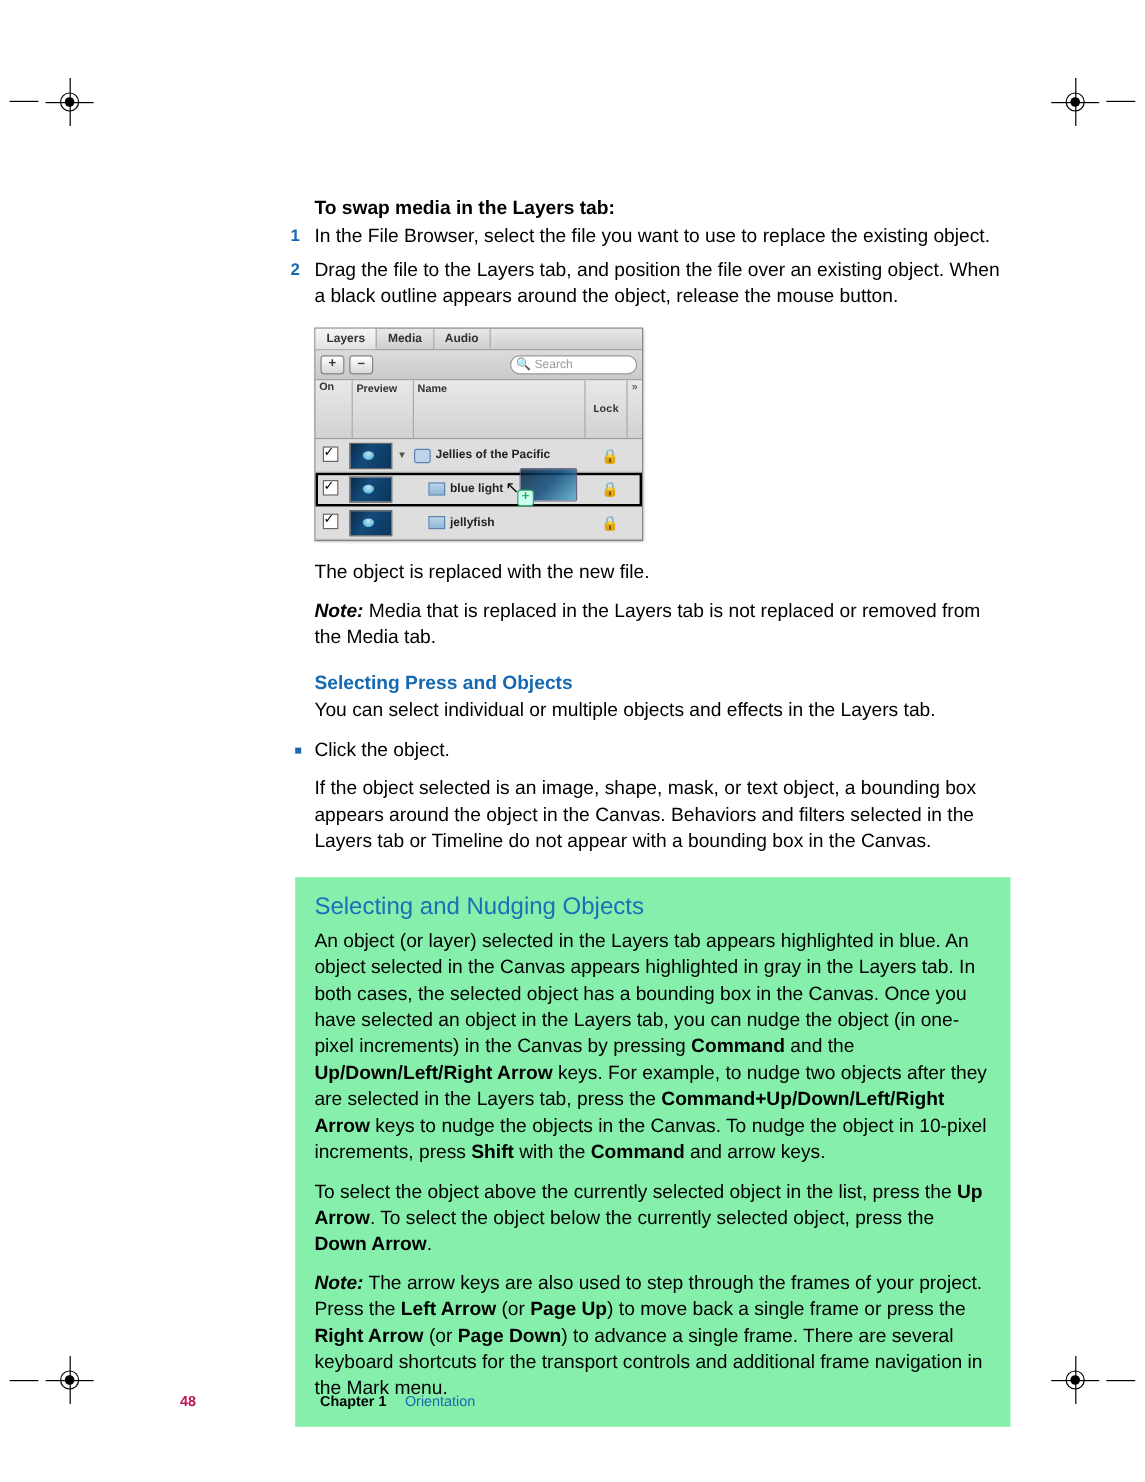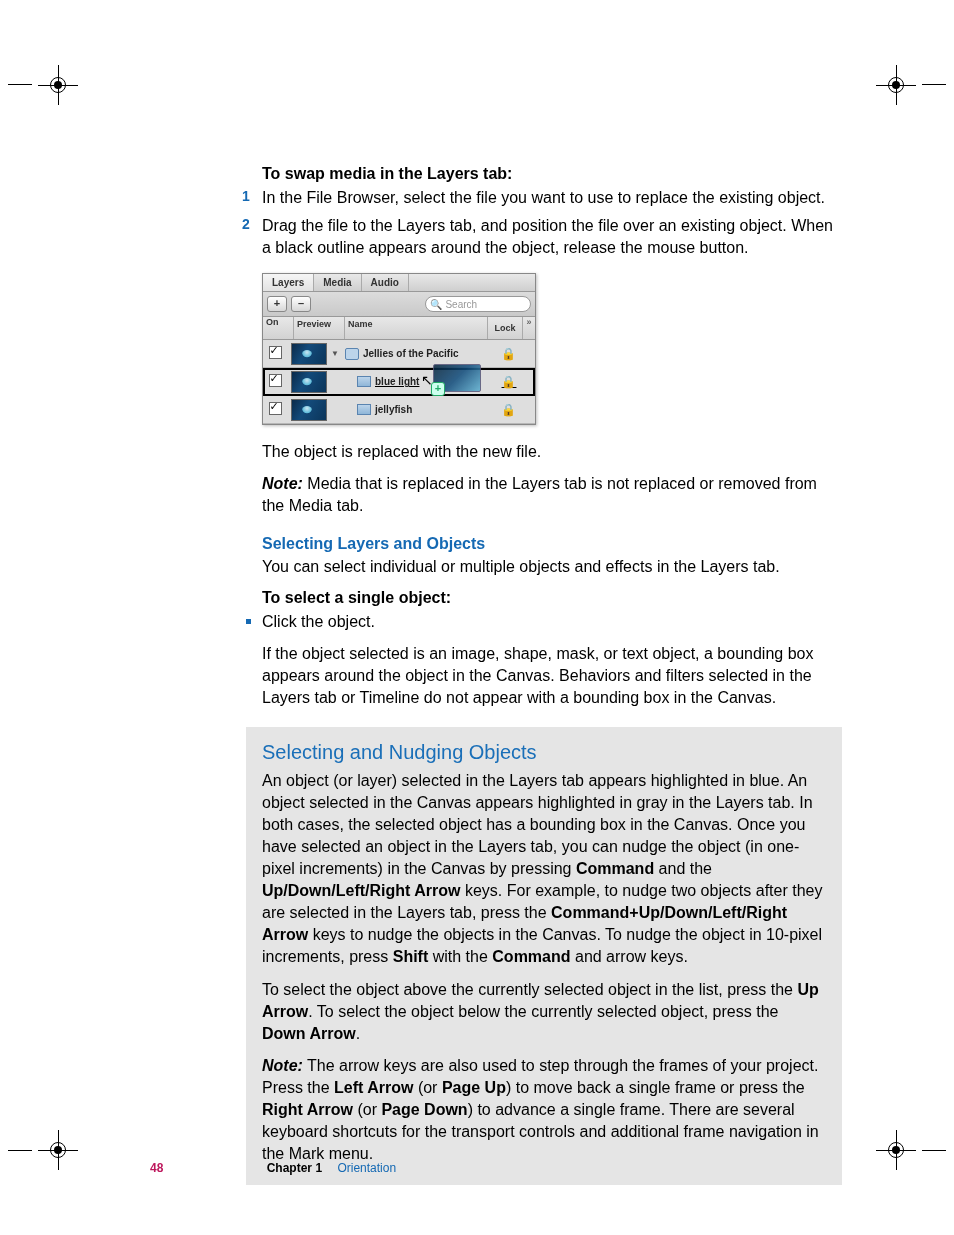--- a/index.html
+++ b/index.html
@@ -14,21 +14,21 @@
   .h-sub{font-weight:600;margin-bottom:4px;}
   .h-sub-blue{font-weight:600;color:#1569b3;margin-bottom:3px;margin-top:18px;}
   .section-title{font-weight:400;color:#1a6fb8;font-size:20px;margin-bottom:6px;}
   p{margin:0 0 10px 0;line-height:1.38;}
   ol.num{list-style:none;padding:0;margin:0 0 14px 0;}
   ol.num li{position:relative;padding-left:0;margin-left:0;margin-bottom:6px;line-height:1.38;}
   ol.num li .num-mark{position:absolute;left:-20px;top:0;color:#1569b3;font-weight:700;font-size:14px;}
   ul.bullet{list-style:none;padding:0;margin:0 0 10px 0;}
   ul.bullet li{position:relative;margin-bottom:6px;line-height:1.38;}
   ul.bullet li::before{content:"";position:absolute;left:-16px;top:8px;width:5px;height:5px;background:#1569b3;}
-  .callout{background:#e5e5e5;padding:14px 16px 10px 16px;margin-left:-16px;margin-top:18px;}
+  .callout{background:#86efac;padding:14px 16px 10px 16px;margin-left:-16px;margin-top:18px;}
   .footer{position:absolute;left:150px;bottom:60px;font-size:12px;}
   .footer .pg{font-weight:700;color:#be185d;}
   .footer .chap{font-weight:700;margin-left:100px;}
   .footer .chapname{color:#1569b3;margin-left:12px;}
 
   
   .reg{position:absolute;width:40px;height:40px;}
   .reg.tl{left:38px;top:65px;} .reg.tr{right:38px;top:65px;}
   .reg.bl{left:38px;bottom:65px;} .reg.br{right:38px;bottom:65px;}
   .reg.bc{left:50%;bottom:65px;transform:translateX(-50%);}
@@ -48,38 +48,38 @@
   .panel-tab.active{background:linear-gradient(#f6f6f6,#e2e2e2);}
   .panel-toolbar{display:flex;align-items:center;padding:4px;gap:4px;background:linear-gradient(#dcdcdc,#c9c9c9);border-bottom:1px solid #999;}
   .tb-btn{width:18px;height:14px;background:linear-gradient(#fff,#d7d7d7);border:1px solid #888;border-radius:3px;font-size:11px;line-height:12px;text-align:center;color:#333;font-weight:700;}
   .search{margin-left:auto;display:flex;align-items:center;background:#fff;border:1px solid #999;border-radius:8px;height:14px;padding:0 6px 0 4px;width:94px;}
   .search .mag{color:#888;font-size:10px;margin-right:3px;}
   .search .ph{color:#999;font-size:10px;}
   .panel-head{display:flex;background:linear-gradient(#e8e8e8,#d2d2d2);border-bottom:1px solid #999;font-weight:700;color:#333;font-size:9px;}
   .col-on{width:24px;padding:0 3px;border-right:1px solid #aaa;}
   .col-prev{width:44px;padding:2px 3px;border-right:1px solid #aaa;}
   .col-name{flex:1;padding:2px 3px;}
-  .col-lock{width:28px;padding:6px 3px;border-left:1px solid #aaa;text-align:center;}
+  .col-lock{width:28px;padding:19px 3px;border-left:1px solid #aaa;text-align:center;font-family:Liberation Mono, monospace;}
   .col-r{width:12px;border-left:1px solid #aaa;text-align:center;color:#666;}
   .panel-row{display:flex;align-items:center;border-bottom:1px solid #b7b7b7;height:27px;background:#dedede;}
   .panel-row .on{width:24px;text-align:center;}
   .panel-row .on .chk{display:inline-block;width:11px;height:11px;border:1px solid #666;background:#fff;position:relative;}
   .panel-row .on .chk::after{content:"✓";position:absolute;left:0;top:-3px;font-size:11px;color:#000;}
   .panel-row .prev{width:44px;display:flex;justify-content:center;}
   .thumb{width:34px;height:20px;background:linear-gradient(120deg,#0a2a4a,#134a7a 40%,#0b355a);border:1px solid #666;position:relative;}
   .thumb .jelly{position:absolute;left:10px;top:6px;width:10px;height:8px;background:radial-gradient(circle at 50% 30%,#dff6ff,#67c9e6 60%,transparent 70%);border-radius:50% 50% 45% 45%;opacity:.9;}
   .panel-row .name{flex:1;display:flex;align-items:center;gap:4px;font-weight:700;color:#222;font-size:10px;}
   .panel-row .name.indent{padding-left:26px;font-weight:700;}
   .ic-group{width:12px;height:10px;border:1px solid #5a84b0;background:#bcd4ea;border-radius:2px;}
   .ic-img{width:12px;height:9px;border:1px solid #5a84b0;background:linear-gradient(#bcd4ea,#8fb6d8);position:relative;}
   .disclose{color:#555;font-size:8px;margin-right:2px;}
   .panel-row .lock{width:28px;text-align:center;color:#888;font-size:12px;}
   .panel-row .r{width:12px;}
   .drag-overlay{position:absolute;pointer-events:none;}
-  .drag-wrap{position:relative;text-decoration:underline;}
+  .drag-wrap{position:relative;}
   .drag-overlay .file{position:absolute;width:46px;height:26px;background:linear-gradient(135deg,#06243c,#0e4a7a 50%,#5aaed0);border:1px solid #557;opacity:.85;border-radius:2px;}
   .drag-overlay .cursor{position:absolute;font-size:14px;color:#000;}
   .drag-overlay .plus{position:absolute;width:12px;height:12px;border:1px solid #2a6;background:#cfe;border-radius:3px;color:#2a6;font-size:11px;font-weight:700;line-height:10px;text-align:center;}
   .row-hl{outline:2px solid #000;outline-offset:-2px;}
 </style>
 </head>
 <body>
 
 <div class="reg tl">
     <div class="cross-h"></div>
@@ -193,24 +193,23 @@
             <span>jellyfish</span>
           </div>
         <div class="lock">🔒</div>
         <div class="r"></div>
       </div>
     </div>
 
     <p>The object is replaced with the new file.</p>
     <p><span class="bold" style="font-style:italic;">Note:</span><span>  Media that is replaced in the Layers tab is not replaced or removed from the Media tab.</span></p>
 
-    <div class="h-sub-blue">Selecting Layers and Objects</div>
+    <div class="h-sub-blue">Selecting Press and Objects</div>
     <p>You can select individual or multiple objects and effects in the Layers tab.</p>
 
-    <div class="h-sub">To select a single object:</div>
     <ul class="bullet">
       <li>Click the object.</li>
     </ul>
     <p>If the object selected is an image, shape, mask, or text object, a bounding box appears around the object in the Canvas. Behaviors and filters selected in the Layers tab or Timeline do not appear with a bounding box in the Canvas.</p>
 
     <div class="callout">
       <div class="section-title">Selecting and Nudging Objects</div>
       <p>
         <span>An object (or layer) selected in the Layers tab appears highlighted in blue. An object selected in the Canvas appears highlighted in gray in the Layers tab. In both cases, the selected object has a bounding box in the Canvas. Once you have selected an object in the Layers tab, you can nudge the object (in one-pixel increments) in the Canvas by pressing </span><span class="bold">Command</span><span> and the </span><span class="bold">Up/Down/Left/Right Arrow</span><span> keys. For example, to nudge two objects after they are selected in the Layers tab, press the </span><span class="bold">Command+Up/Down/Left/Right Arrow</span><span> keys to nudge the objects in the Canvas. To nudge the object in 10-pixel increments, press </span><span class="bold">Shift</span><span> with the </span><span class="bold">Command</span><span> and arrow keys.</span>
       </p>

